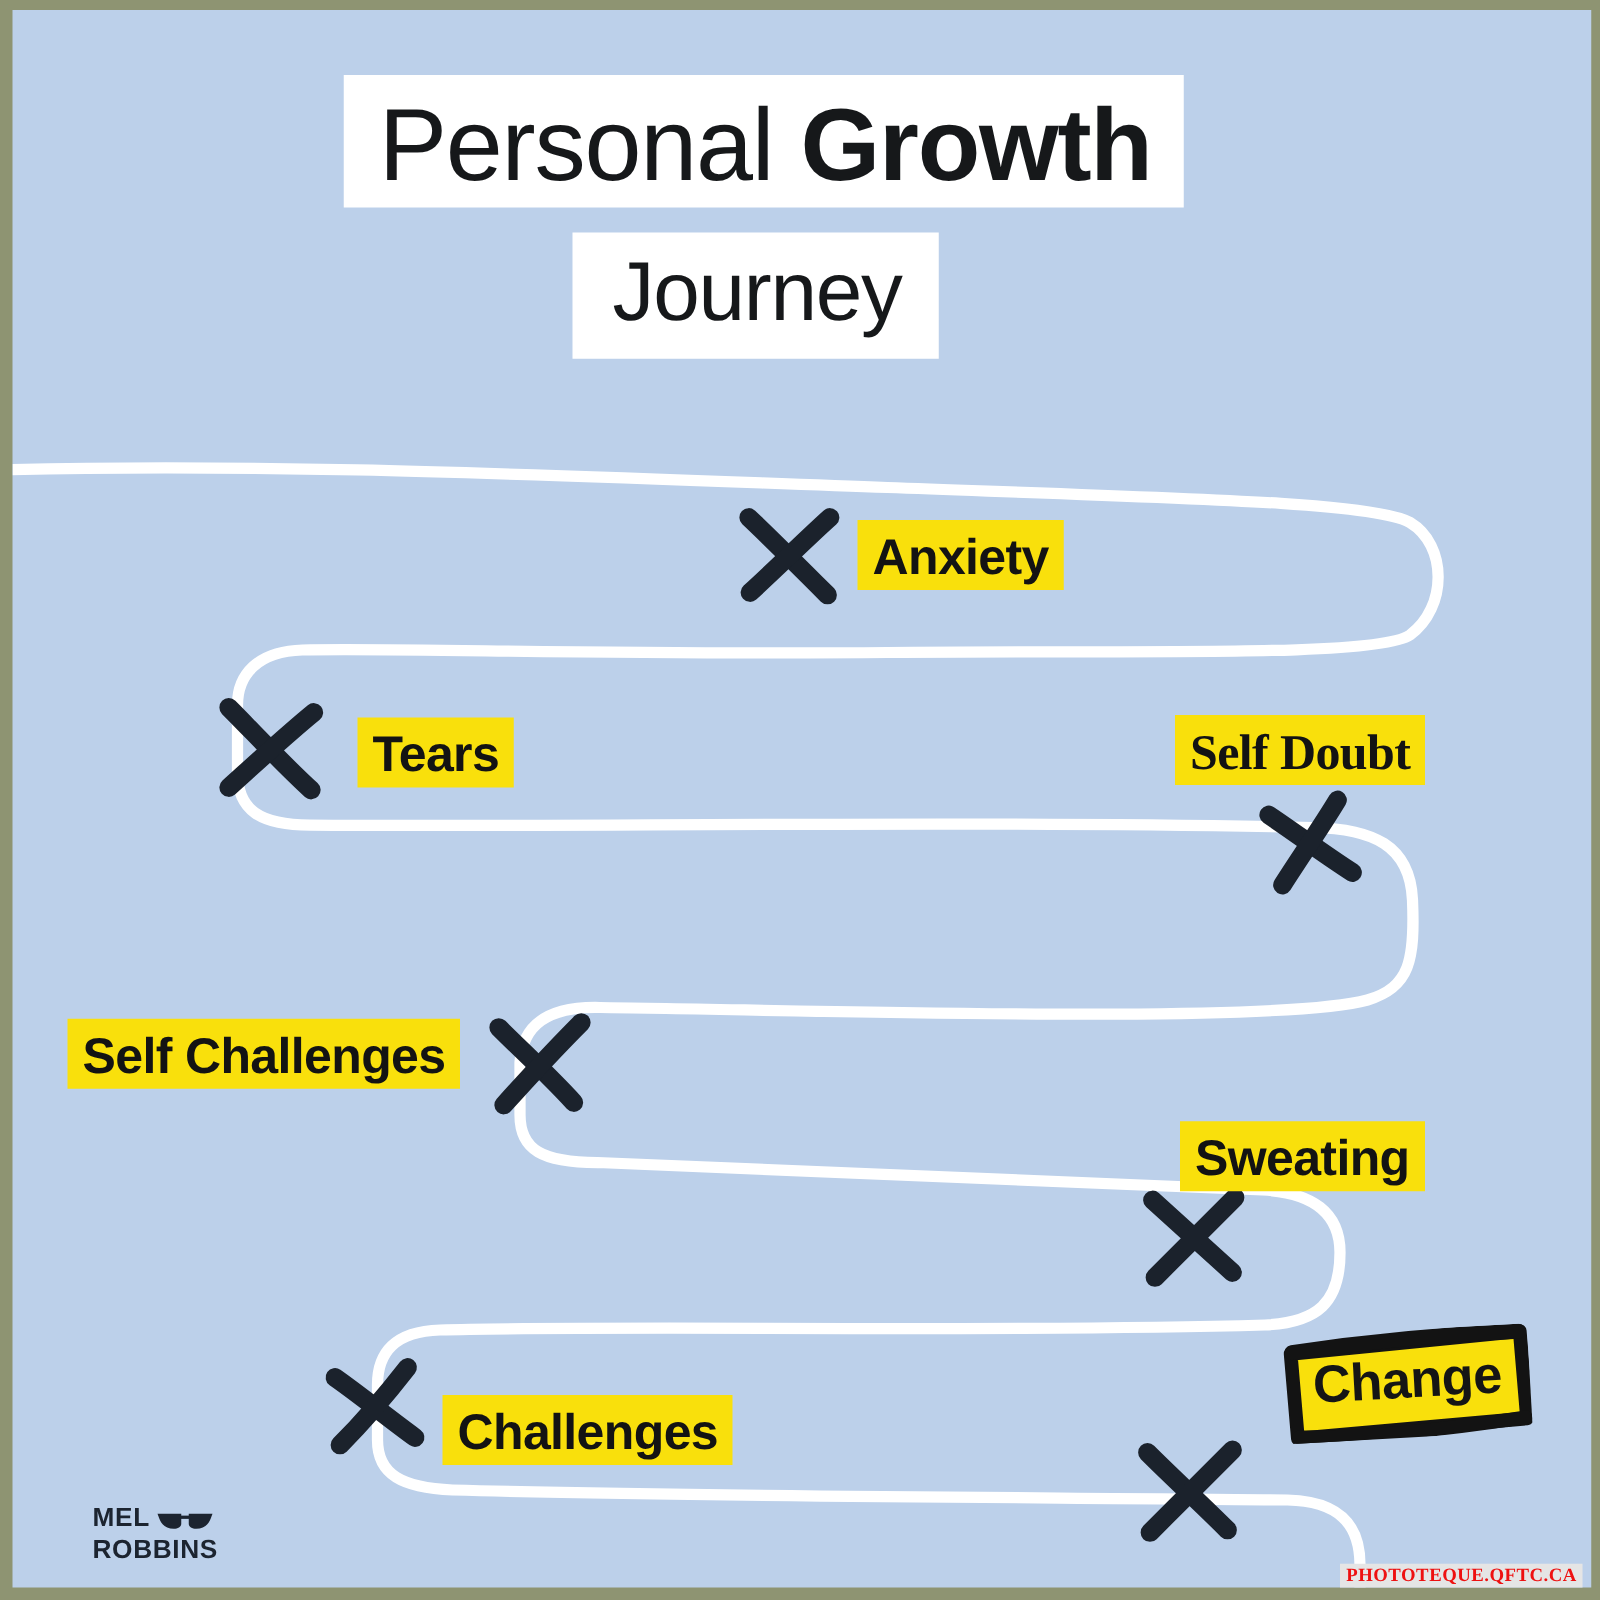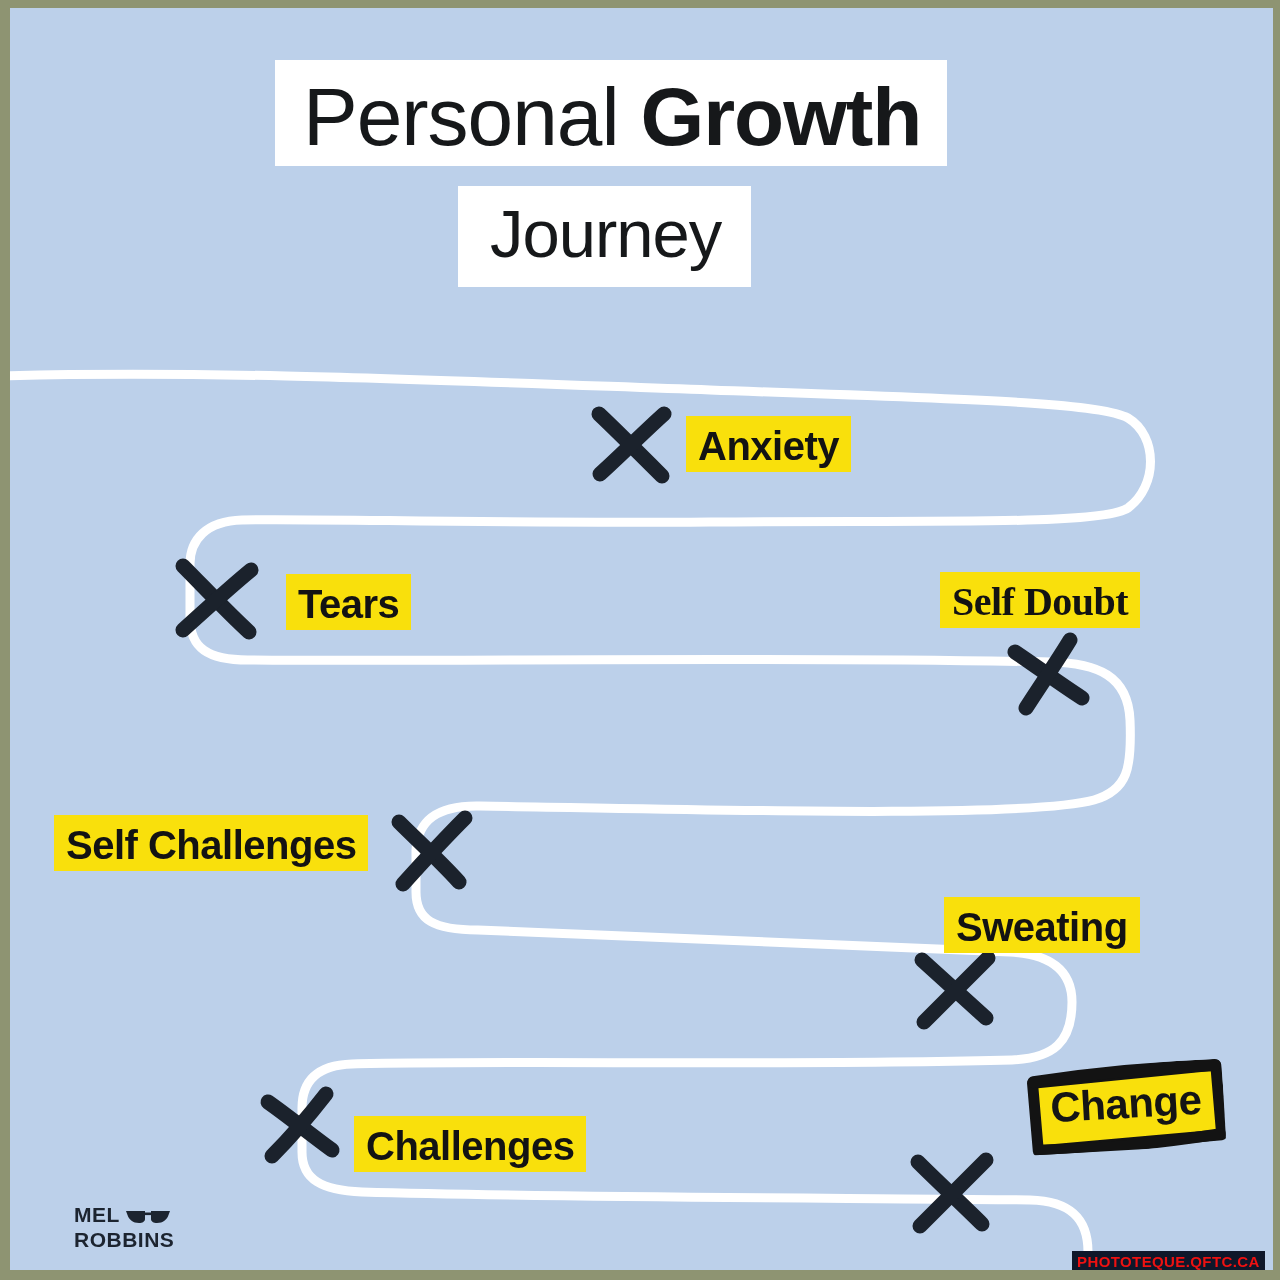--- a/index.html
+++ b/index.html
@@ -125,23 +125,23 @@
     letter-spacing: 0.5px;
     line-height: 1.06;
     margin-left: 16px;
   }
 
   
   #watermark {
     position: absolute;
     left: 1062px;
     top: 1243px;
-    background: #0f172a;
+    background: #e5e5e5;
     color: #ee1111;
-    font-family: Liberation Sans, sans-serif;
+    font-family: Liberation Serif, serif;
     font-size: 15px;
     font-weight: 700;
     letter-spacing: 0.4px;
     padding: 3px 5px 4px 5px;
     line-height: 1;
     white-space: nowrap;
   }
 </style>
 </head>
 <body>

